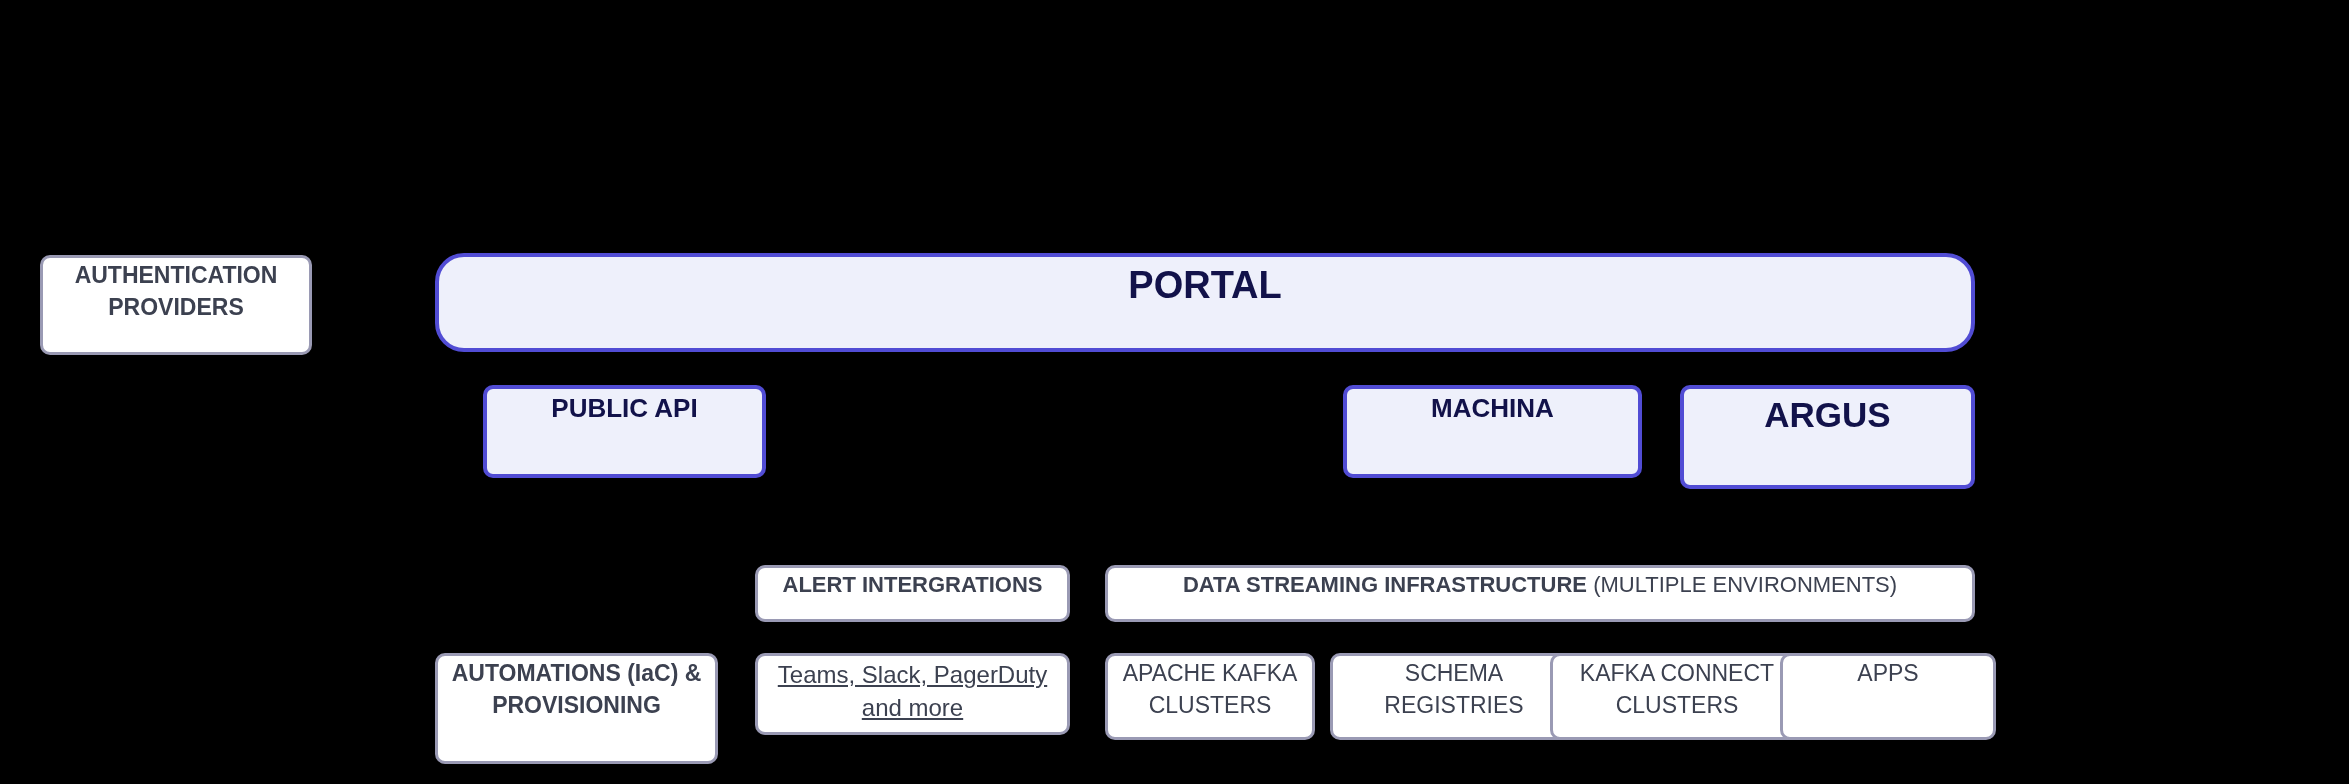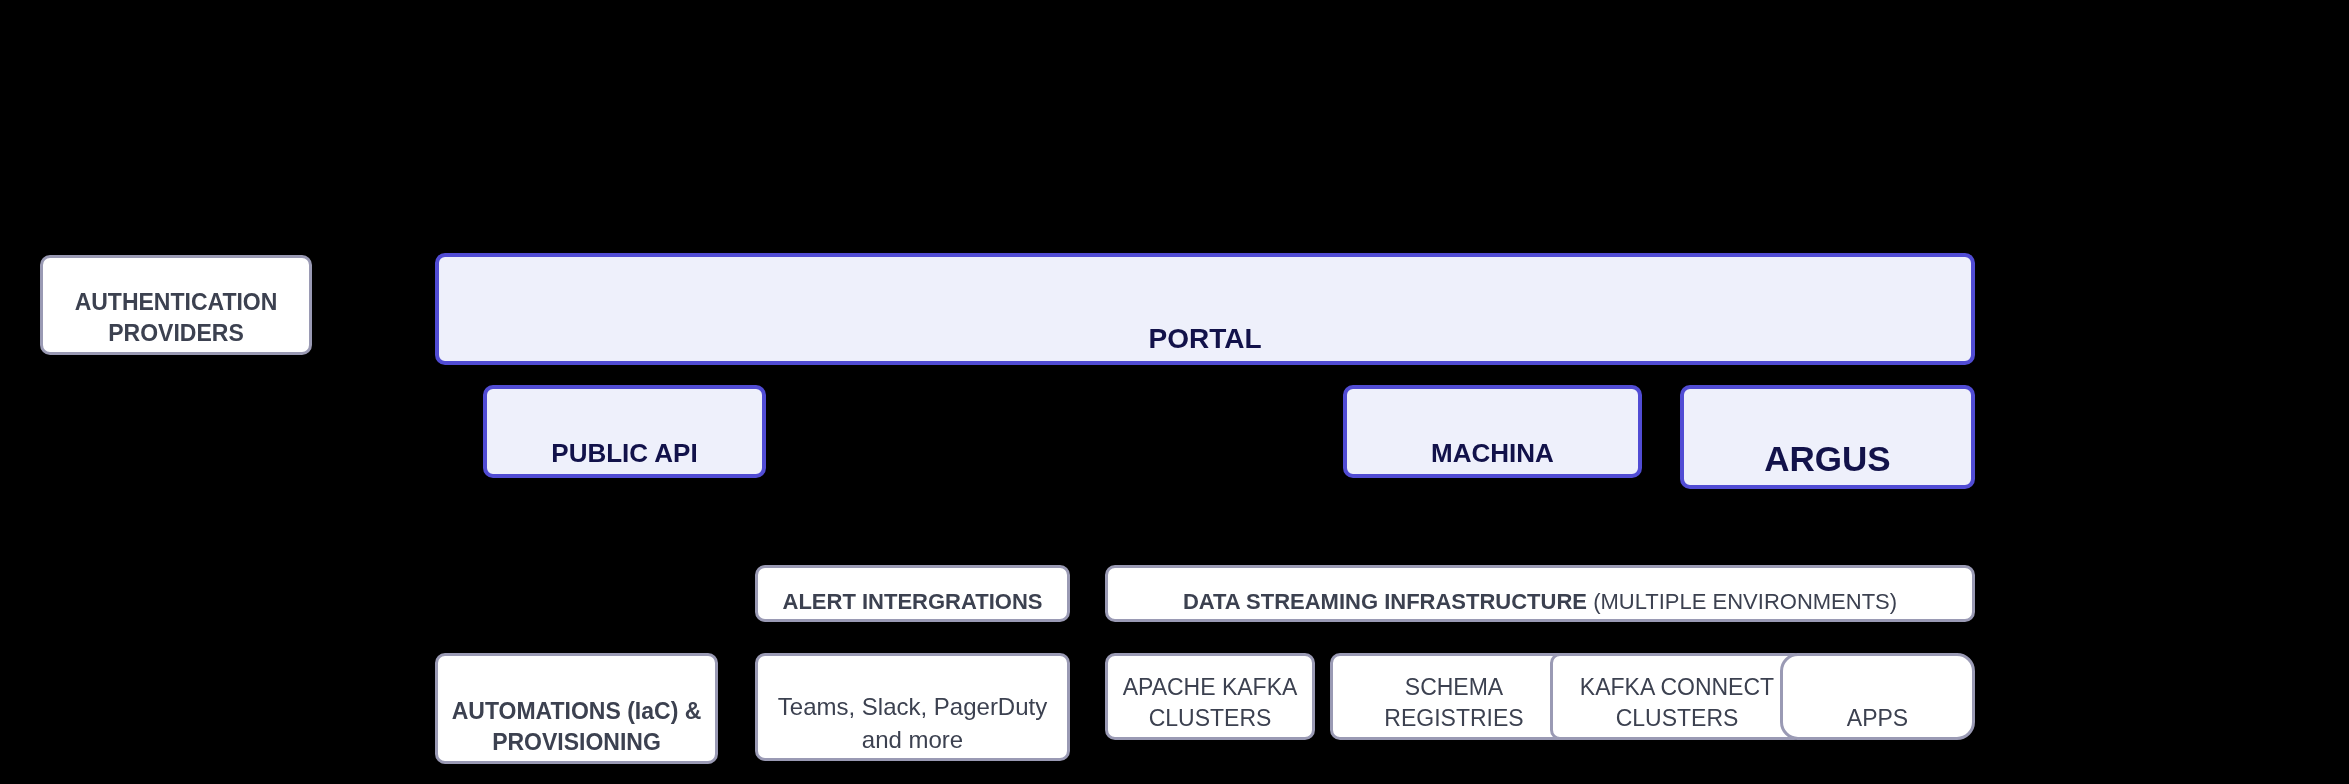--- a/index.html
+++ b/index.html
@@ -13,21 +13,21 @@
     width: 2349px;
     height: 784px;
     background: #000000;
     overflow: hidden;
     font-family: "Liberation Sans", sans-serif;
   }
   .node {
     position: absolute;
     box-sizing: border-box;
     display: flex;
-    align-items: flex-end;
+    align-items: flex-start;
     justify-content: center;
     text-align: center;
     border-radius: 10px;
     border-style: solid;
     line-height: 1.38;
     padding: 2px 1px;
   }
   
   .node.primary {
     background: #eef0fb;
@@ -44,35 +44,35 @@
     color: #3c4150;
   }
   .node.secondary.bold { font-weight: bold; }
   .node.secondary.regular { font-weight: normal; }
 
   .label { display: block; }
   .label .reg { font-weight: normal; }
 
   
   #auth-providers   { left: 40px;   top: 255px; width: 272px;  height: 100px; font-size: 23px; }
-  #portal           { left: 435px;  top: 253px; width: 1540px; height: 112px;  font-size: 28px; }
+  #portal           { left: 435px;  top: 253px; width: 1540px; height: 99px;  font-size: 38px; border-radius: 29px; }
 
   #public-api       { left: 435px;  top: 385px; width: 283px;  height: 93px;  font-size: 26px; margin-left: 48px; }
   #machina          { left: 1343px; top: 385px; width: 299px;  height: 93px;  font-size: 26px; }
   #argus            { left: 1680px; top: 385px; width: 295px;  height: 104px;  font-size: 35px; }
 
   #alert-integrations { left: 755px;  top: 565px; width: 315px;  height: 57px; font-size: 22px; }
   #data-streaming     { left: 1105px; top: 565px; width: 870px;  height: 57px; font-size: 22px; }
 
   #automations      { left: 435px;  top: 653px; width: 283px; height: 111px; font-size: 23px; }
-  #alert-targets    { left: 755px;  top: 653px; width: 315px; height: 108px; font-size: 24px; }
+  #alert-targets    { left: 755px;  top: 653px; width: 315px; height: 82px; font-size: 24px; text-decoration: underline; }
   #kafka-clusters   { left: 1105px; top: 653px; width: 210px; height: 87px; font-size: 23px; }
   #schema-registries{ left: 1330px; top: 653px; width: 248px; height: 87px; font-size: 23px; }
   #kafka-connect    { left: 1550px; top: 653px; width: 254px; height: 87px; font-size: 23px; }
-  #apps             { left: 1780px; top: 653px; width: 195px; height: 87px; font-size: 23px; border-radius: 18px; }
+  #apps             { left: 1780px; top: 653px; width: 216px; height: 87px; font-size: 23px; }
 </style>
 </head>
 <body>
 
 <div id="canvas">
 
   <div class="node secondary bold" id="auth-providers">
     <span class="label">AUTHENTICATION PROVIDERS</span>
   </div>
 

